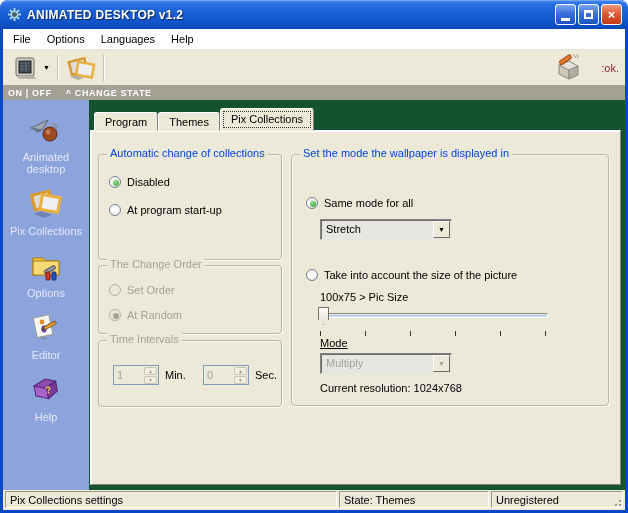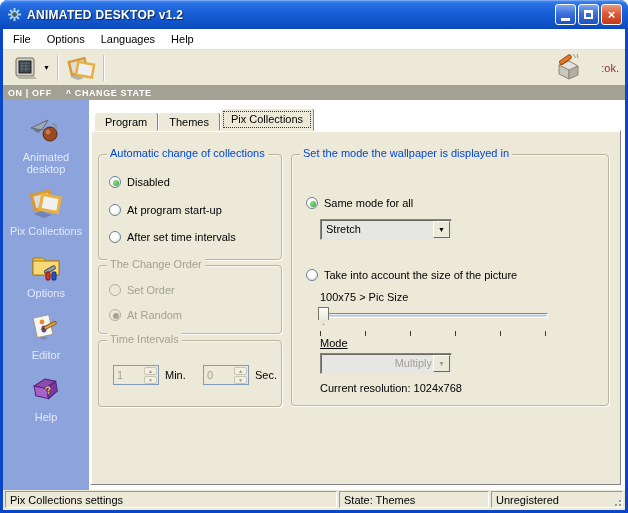--- a/index.html
+++ b/index.html
@@ -20,21 +20,21 @@
   .title-text { color:#fff; font-weight:bold; font-size:12px; letter-spacing:.3px; text-shadow:1px 1px 1px rgba(0,0,0,.6); flex:1; }
   .win-btns { display:flex; gap:2px; }
   .wbtn { width:21px; height:21px; border:1px solid #fff; border-radius:3px; display:flex; align-items:center; justify-content:center; }
   .wbtn.blue { background:linear-gradient(180deg,#7da9f0 0%,#3a6fdc 45%,#1d52c4 100%); }
   .wbtn.red  { background:linear-gradient(180deg,#eb9a7d 0%,#dd5a38 45%,#c33a17 100%); }
   .glyph-min { width:9px; height:3px; background:#fff; margin-top:10px; }
   .glyph-max { width:9px; height:9px; border:2px solid #fff; border-top-width:3px; }
   .glyph-close { color:#fff; font-weight:bold; font-size:13px; line-height:1; }
 
   
-  .frame-body { position:absolute; top:29px; left:3px; right:3px; bottom:3px; background:#ffffff; display:flex; flex-direction:column; }
+  .frame-body { position:absolute; top:29px; left:3px; right:3px; bottom:3px; background:#14532d; display:flex; flex-direction:column; }
 
   .menubar { height:21px; background:#fff; display:flex; align-items:center; padding-left:2px; border-bottom:1px solid #e4e2d4; }
   .menu-item { padding:3px 8px; cursor:default; }
 
   .toolbar { height:35px; display:flex; align-items:center; padding:0 6px; background:#ECE9D8; }
   .tbtn { display:flex; align-items:center; padding:2px; }
   .tb-sep { width:2px; height:26px; margin:0 5px; border-left:1px solid #c6c3b0; border-right:1px solid #fff; }
   .dd-arrow { font-size:7px; color:#000; margin-left:4px; }
   .toolbar-right { margin-left:auto; display:flex; align-items:center; gap:16px; }
   .ok-text { color:#8B2742; font-size:11px; }
@@ -83,21 +83,21 @@
   .spin-val { flex:1; padding:3px 0 0 3px; color:#A3A198; }
   .spin-btns { width:15px; display:flex; flex-direction:column; padding:1px; gap:1px; }
   .spin-btn { flex:1; background:#f2efe2; border:1px solid #c8c5b2; border-radius:2px; font-size:5px; line-height:6px; color:#9a978a; text-align:center; }
 
   
   .combo { position:absolute; width:132px; height:21px; border:1px solid; border-color:#848284 #e8e6da #e8e6da #848284;
            box-shadow:inset 1px 1px 0 #6a6a62; background:#E6E6E2; display:flex; }
   .combo-val { flex:1; padding:3px 0 0 5px; white-space:nowrap; overflow:hidden; }
   .combo-btn { width:17px; margin:1px; background:#ECE9D8; border:1px solid; border-color:#fff #6d6a5a #6d6a5a #fff;
            display:flex; align-items:center; justify-content:center; font-size:7px; }
-  .combo.disabled .combo-val { color:#A3A198;text-align:right; }
+  .combo.disabled .combo-val { color:#A3A198; }
   .combo.disabled .combo-btn { color:#A3A198; background:#ECE9D8; }
 
   
   .slider { position:absolute; width:230px; height:22px; }
   .slider-track { position:absolute; top:6px; left:0; right:0; height:5px;
            border:1px solid #8a887a; border-color:#8a887a #fff #fff #8a887a;
            background:linear-gradient(180deg,#ffffff 0%,#a9bede 55%,#e8eefc 100%); }
   .slider-thumb { position:absolute; left:0; top:0; width:11px; height:18px;
            background:linear-gradient(180deg,#fdfdf8,#e4e1d2); border:1px solid #77755f;
            clip-path:polygon(0 0,100% 0,100% 68%,50% 100%,0 68%); }
@@ -270,24 +270,20 @@
           <div class="group" style="left:7px; top:23px; width:184px; height:106px;">
             <span class="group-title">Automatic change of collections</span>
             <div class="radio-row" style="left:10px; top:21px;">
               <span class="radio checked"></span>
               <span class="radio-label">Disabled</span>
             </div>
             <div class="radio-row" style="left:10px; top:49px;">
               <span class="radio"></span>
               <span class="radio-label">At program start-up</span>
             </div>
-            <div class="radio-row" style="left:10px; top:76px;">
-              <span class="radio"></span>
-              <span class="radio-label">After set time intervals</span>
-            </div>
           </div>
 
           <div class="group disabled" style="left:7px; top:134px; width:184px; height:69px;">
             <span class="group-title">The Change Order</span>
             <div class="radio-row" style="left:10px; top:18px;">
               <span class="radio disabled"></span>
               <span class="radio-label dis-text">Set Order</span>
             </div>
             <div class="radio-row" style="left:10px; top:43px;">
               <span class="radio disabled checked"></span>

